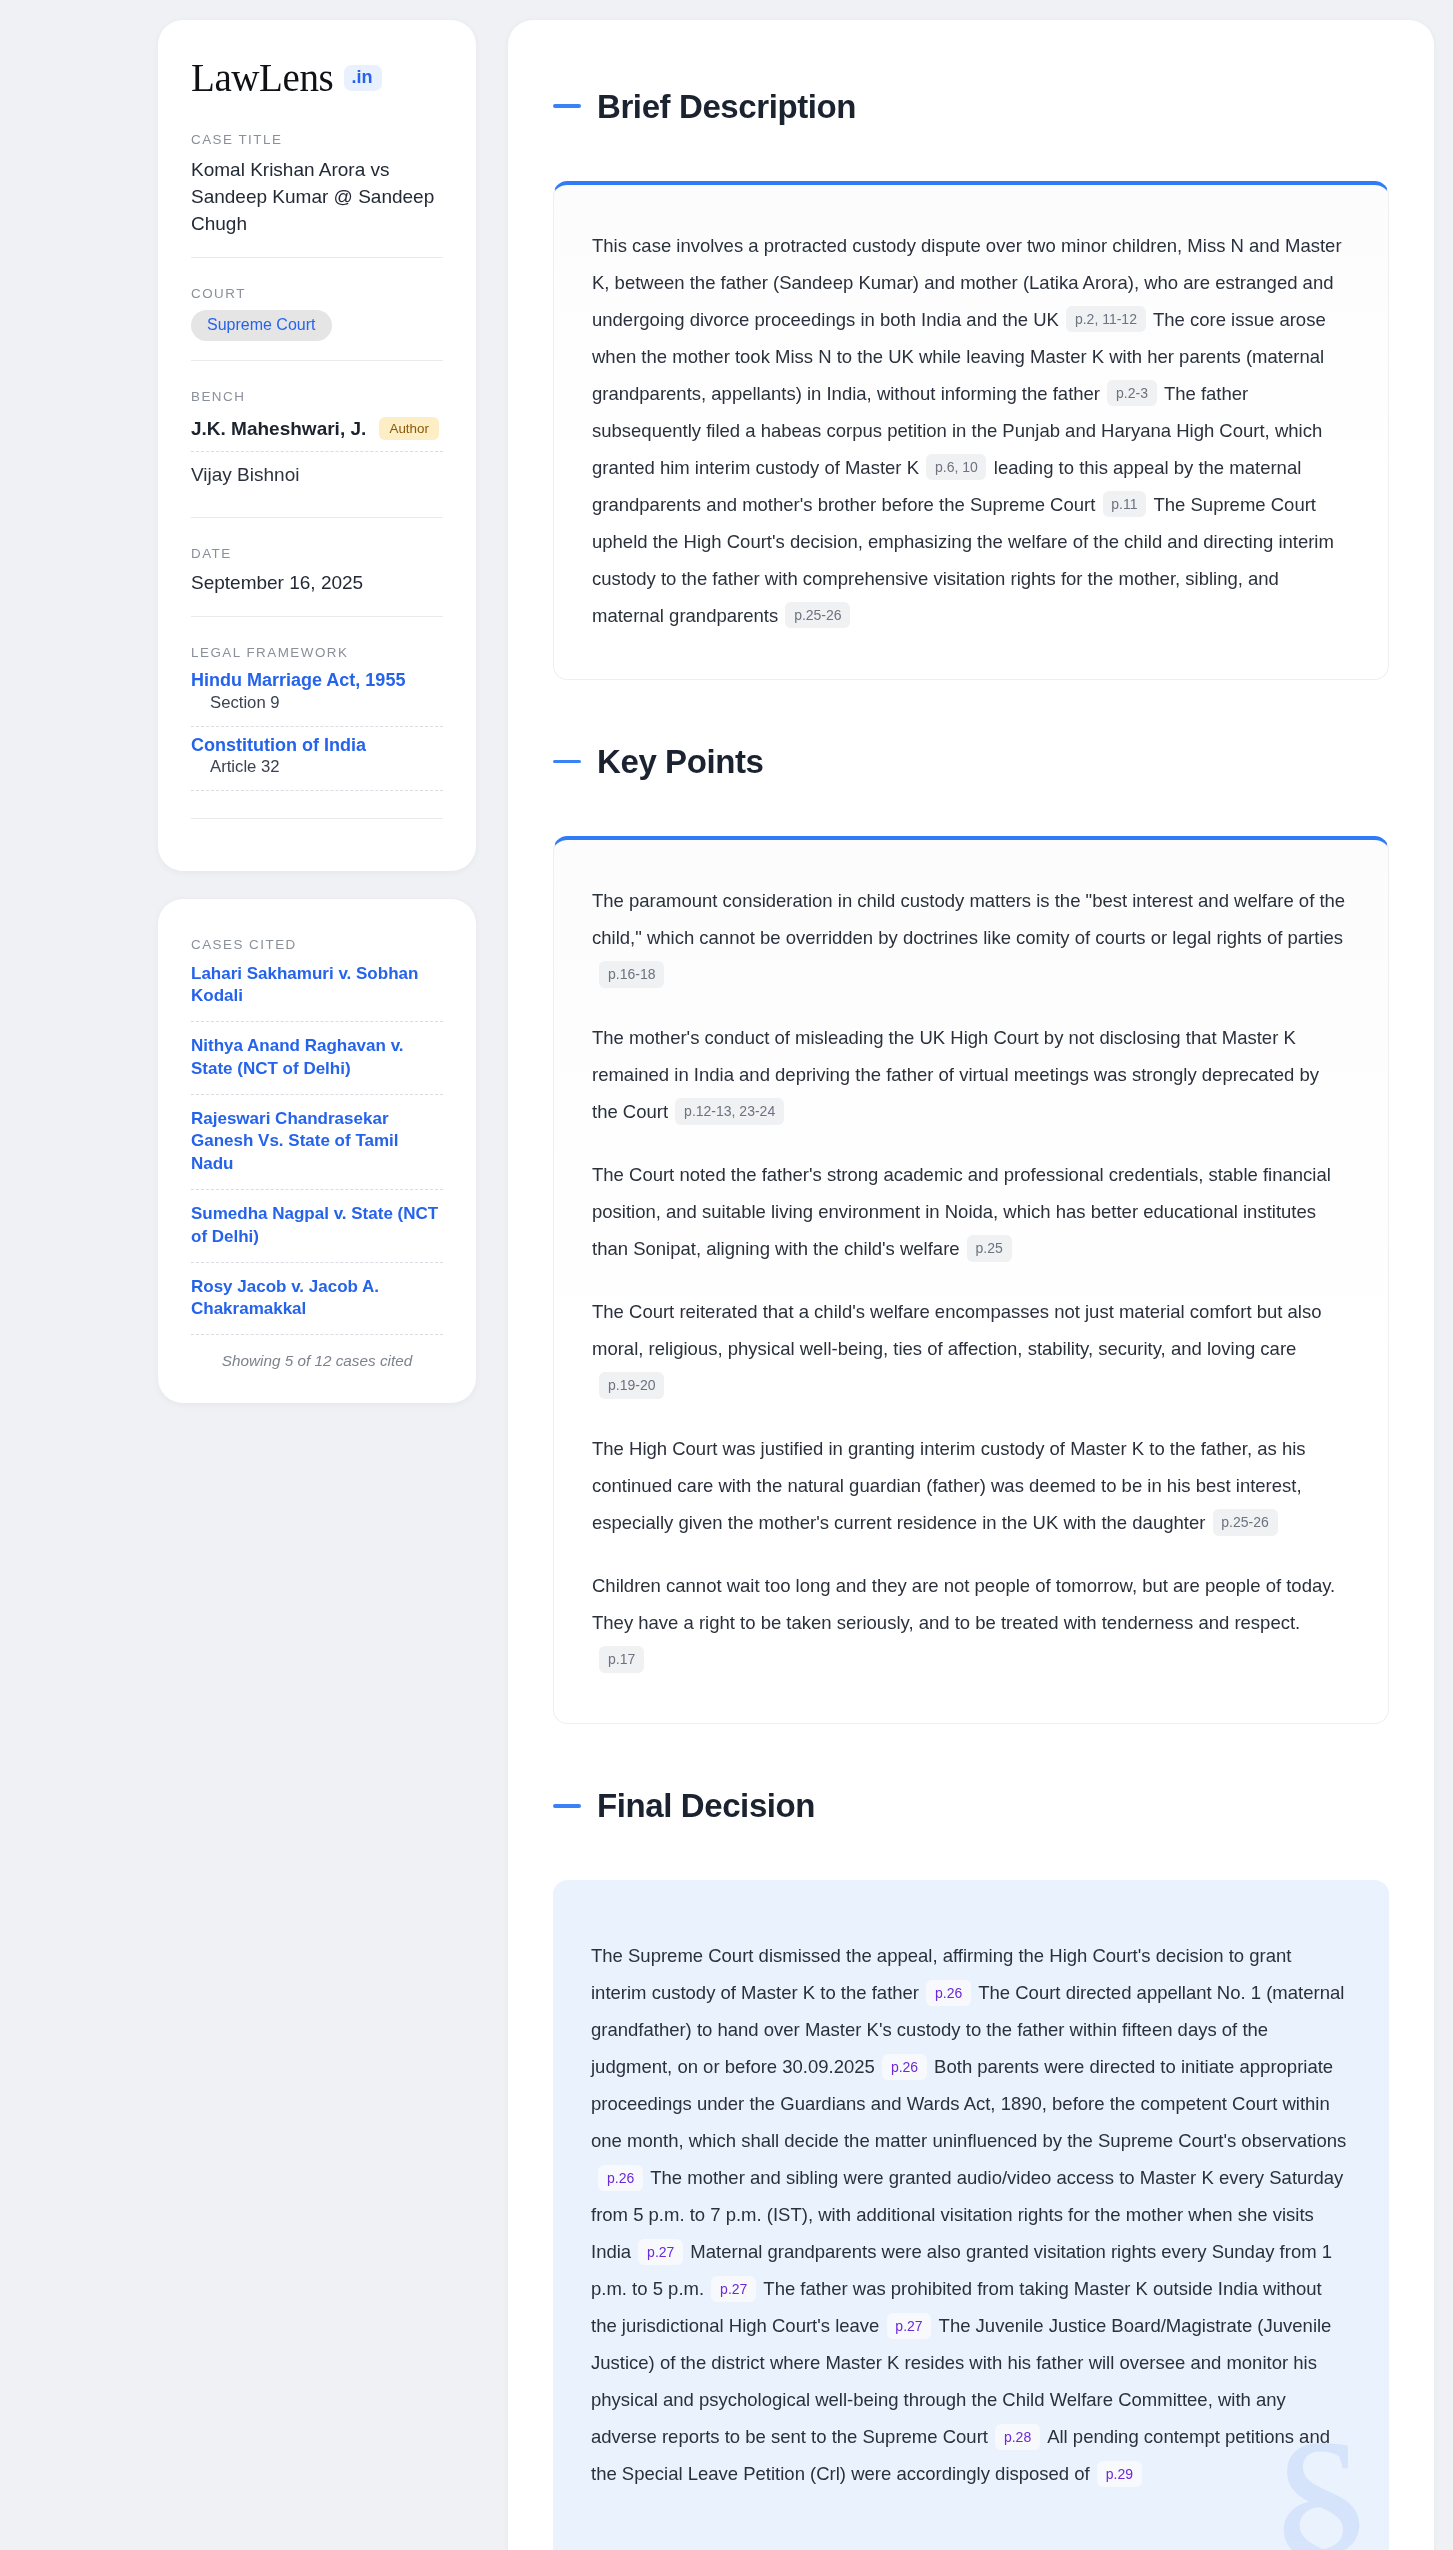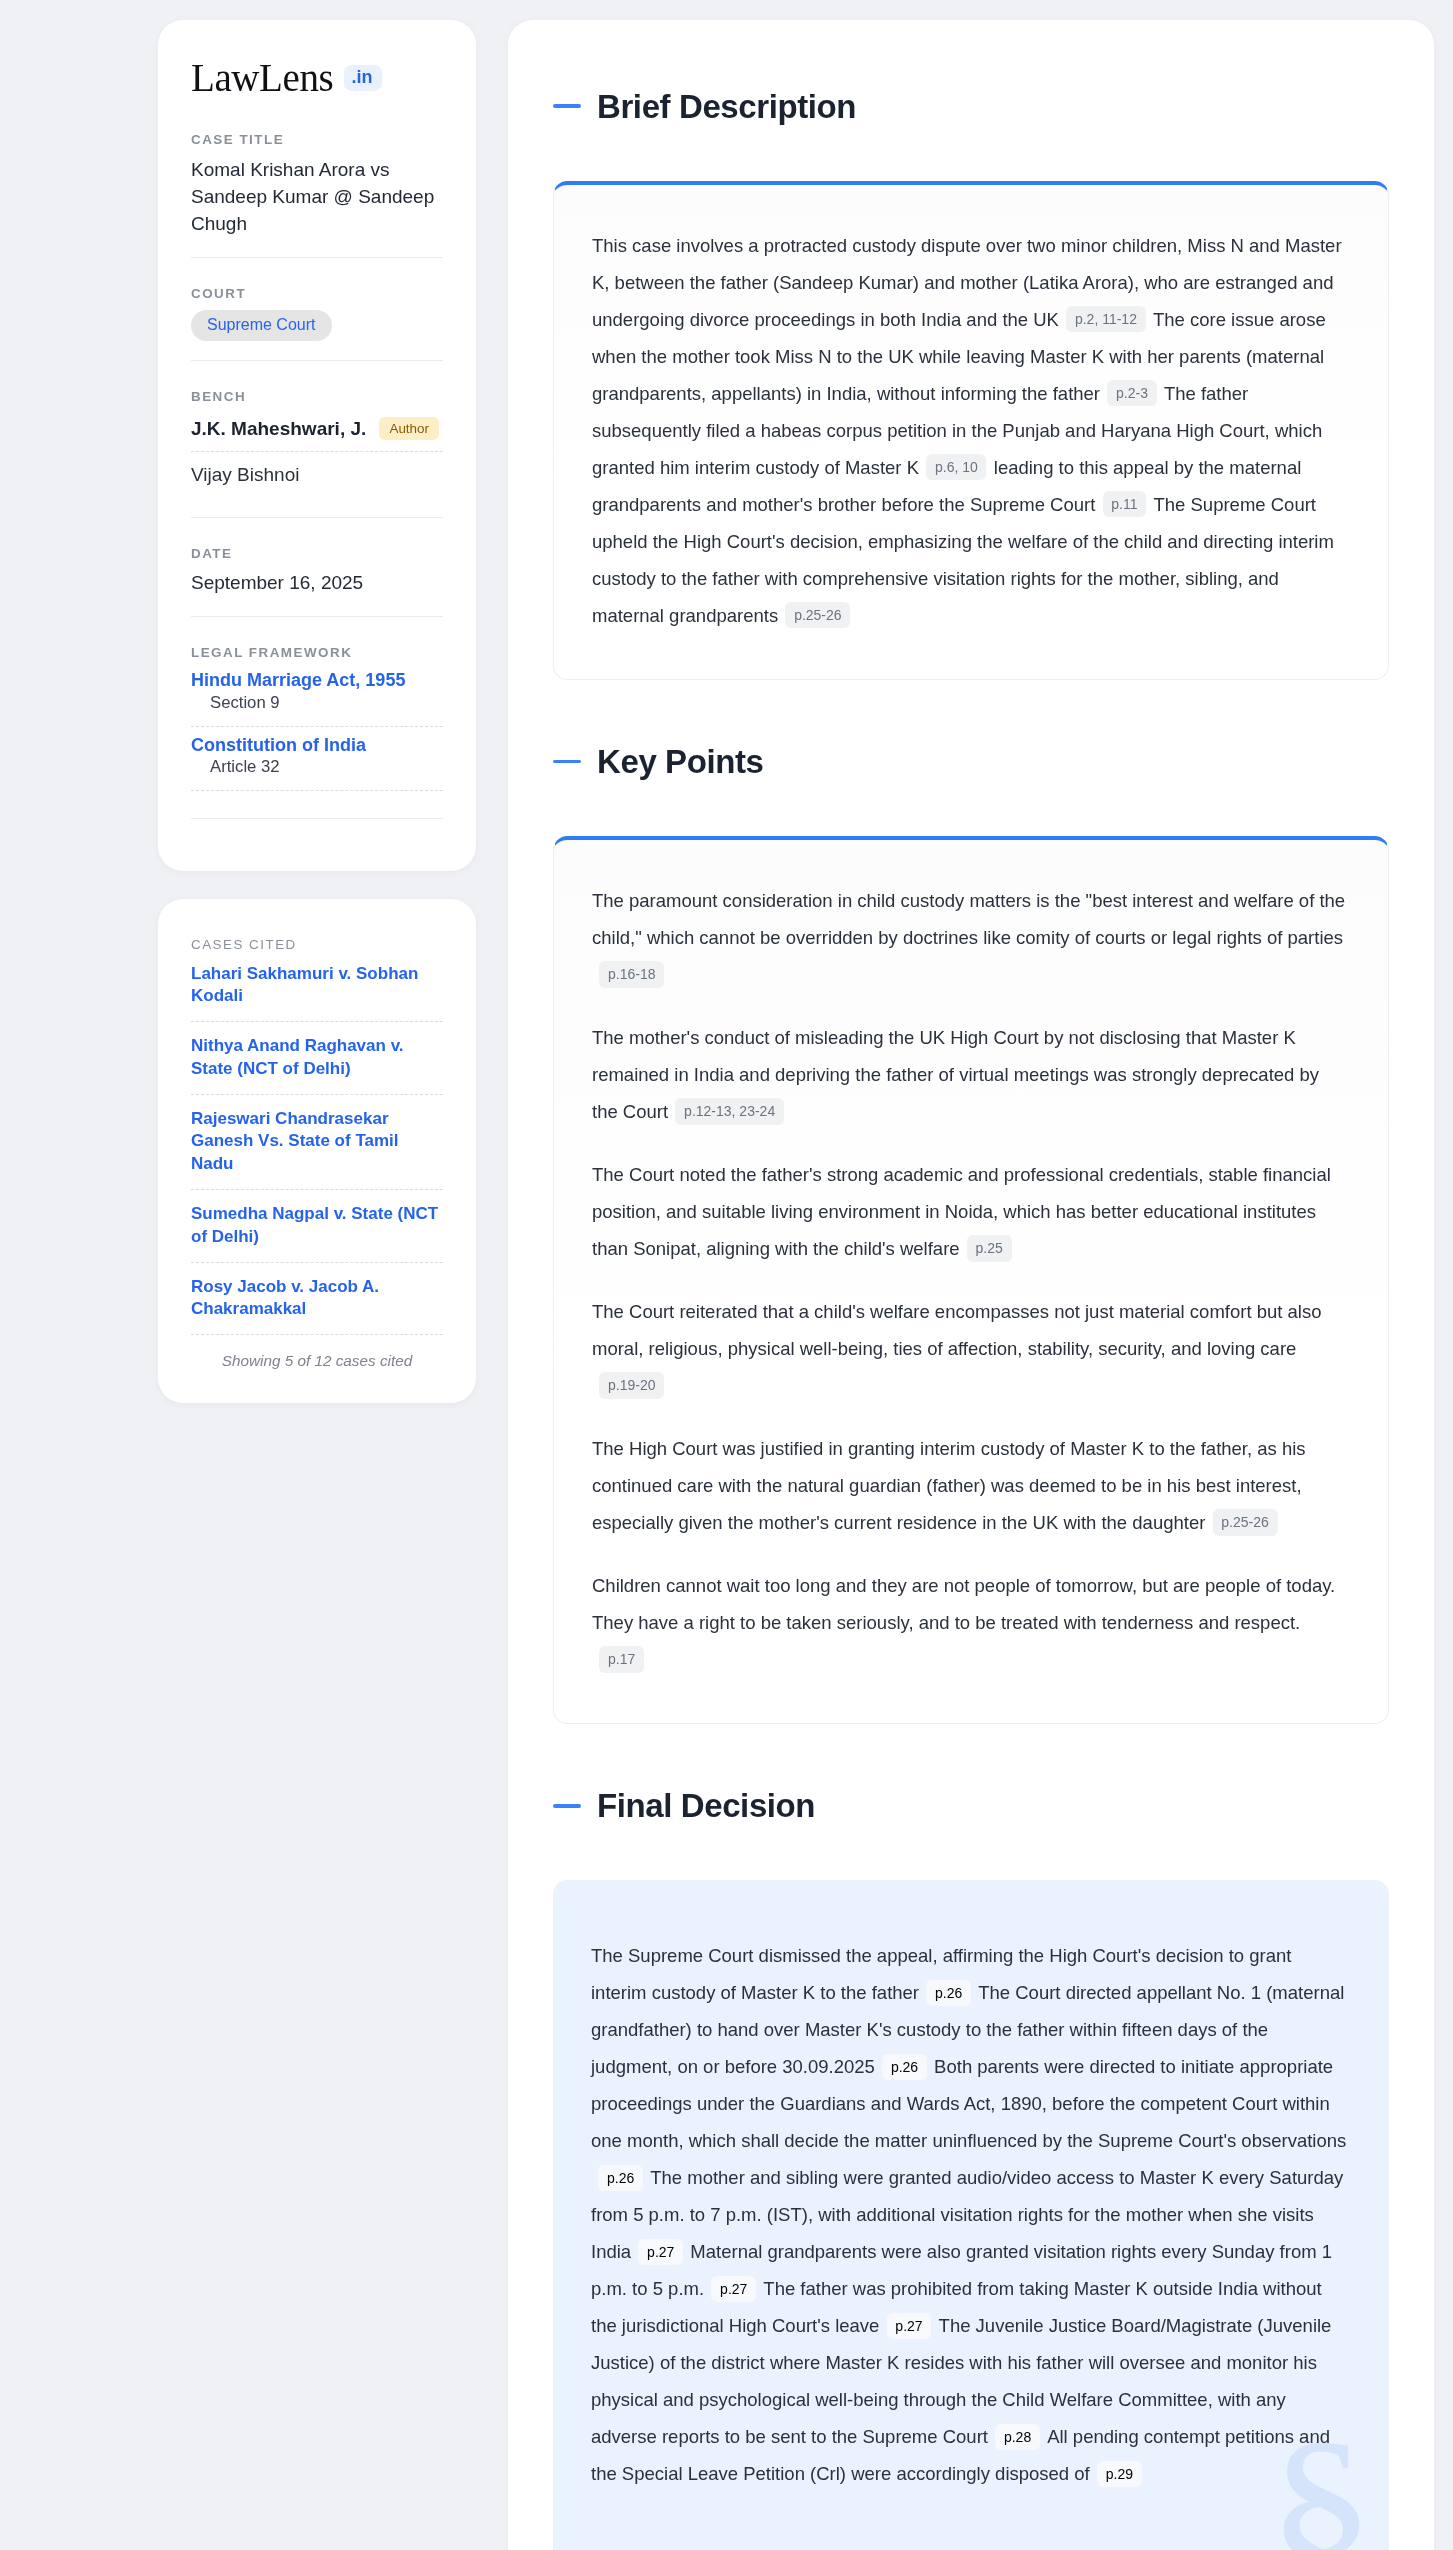--- a/index.html
+++ b/index.html
@@ -48,21 +48,21 @@
     padding: 3.6px 9.4px 5.1px 8px;
     border-radius: 7.3px;
     line-height: 1;
   }
   .meta-label {
     font-size: 13.4px;
     letter-spacing: 1.5px;
     color: #8a9099;
     text-transform: uppercase;
     margin-bottom: 9.4px;
-    font-weight: 700;
+    font-weight: 400;
     margin-top: 28px;
   }
   .meta-value {
     font-size: 19px;
     line-height: 1.42;
     color: #232a36;
     font-weight: 400;
   }
   .block { padding-bottom: 19px; }
   .rule { border-top: 0.7px solid #e8eaee; margin: 0 0 19px 0; }
@@ -198,21 +198,21 @@
     background: #f0f1f3;
     color: #6b7280;
     font-size: 14px;
     line-height: 1.15;
     padding: 5.1px 8.7px;
     border-radius: 5.8px;
     margin: 0 7.3px;
     vertical-align: 1.5px;
     white-space: nowrap;
   }
-  .panel.decision .cite { background: #f7f9fd; color: #000000; }
+  .panel.decision .cite { background: #f7f9fd; color: #6d28d9; }
 </style>
 </head>
 <body>
 
 <div class="page">
 
   <aside class="sidebar">
 
     <div class="card">
       <div class="brand">

